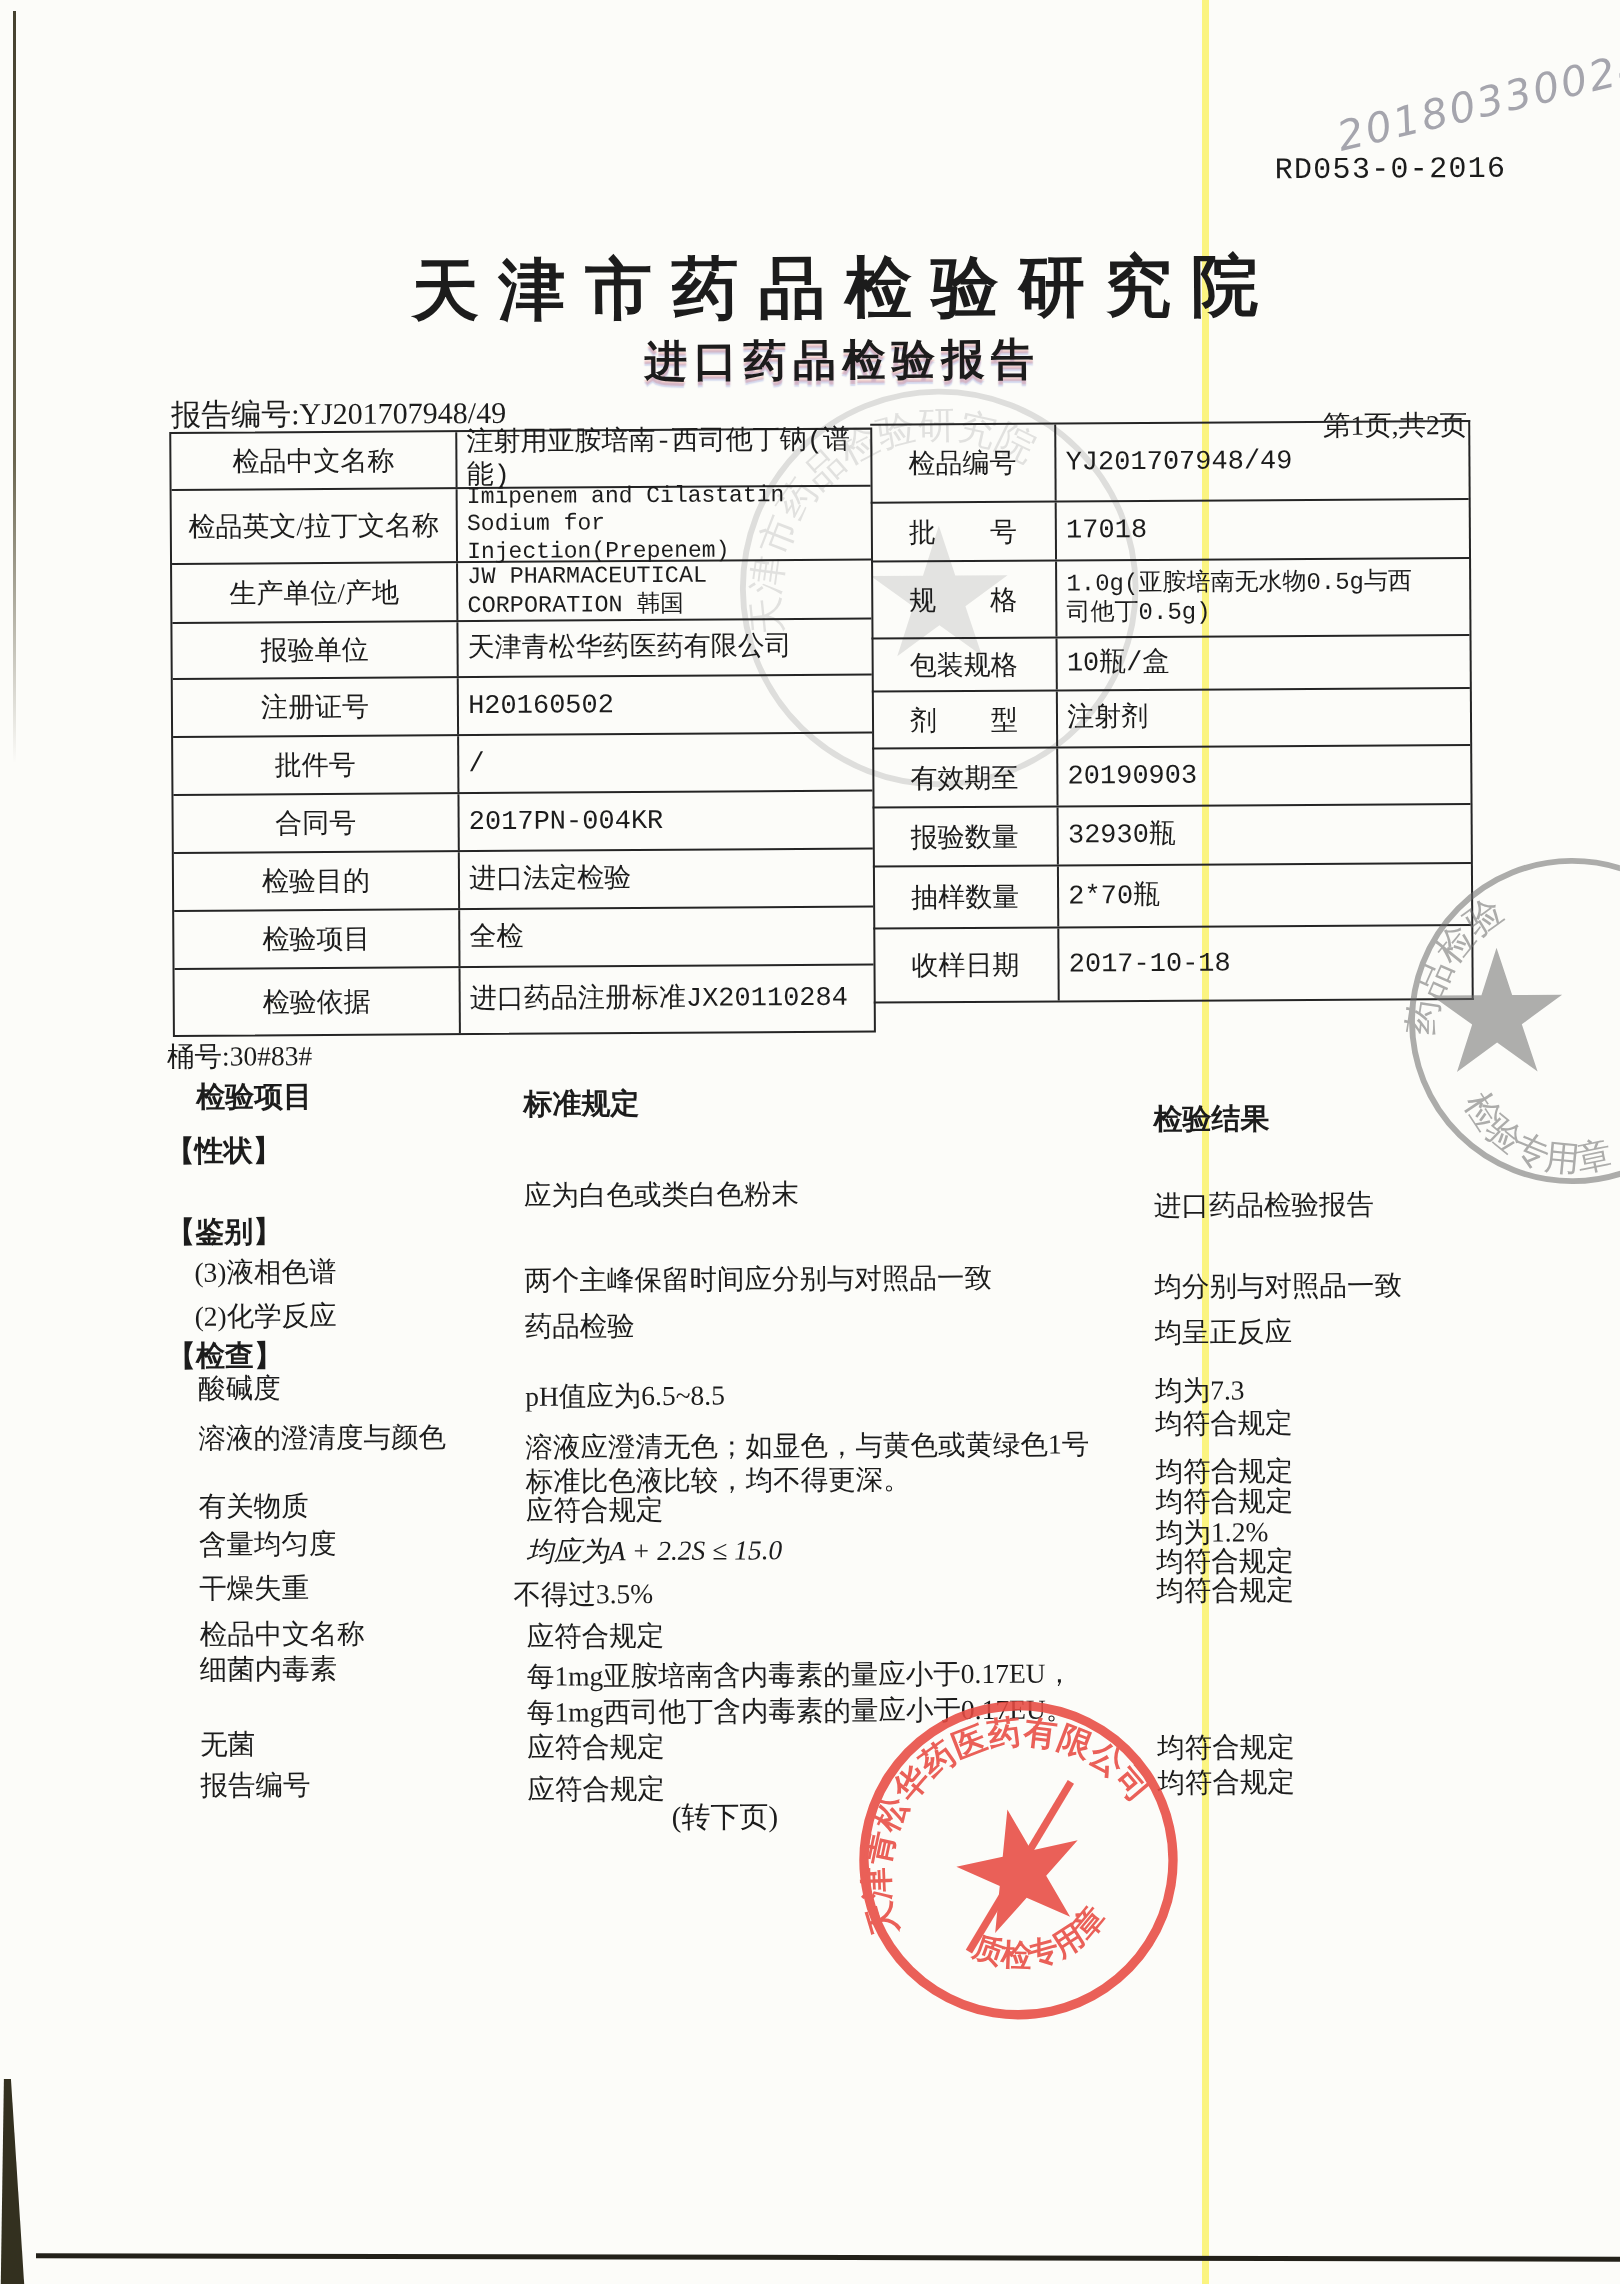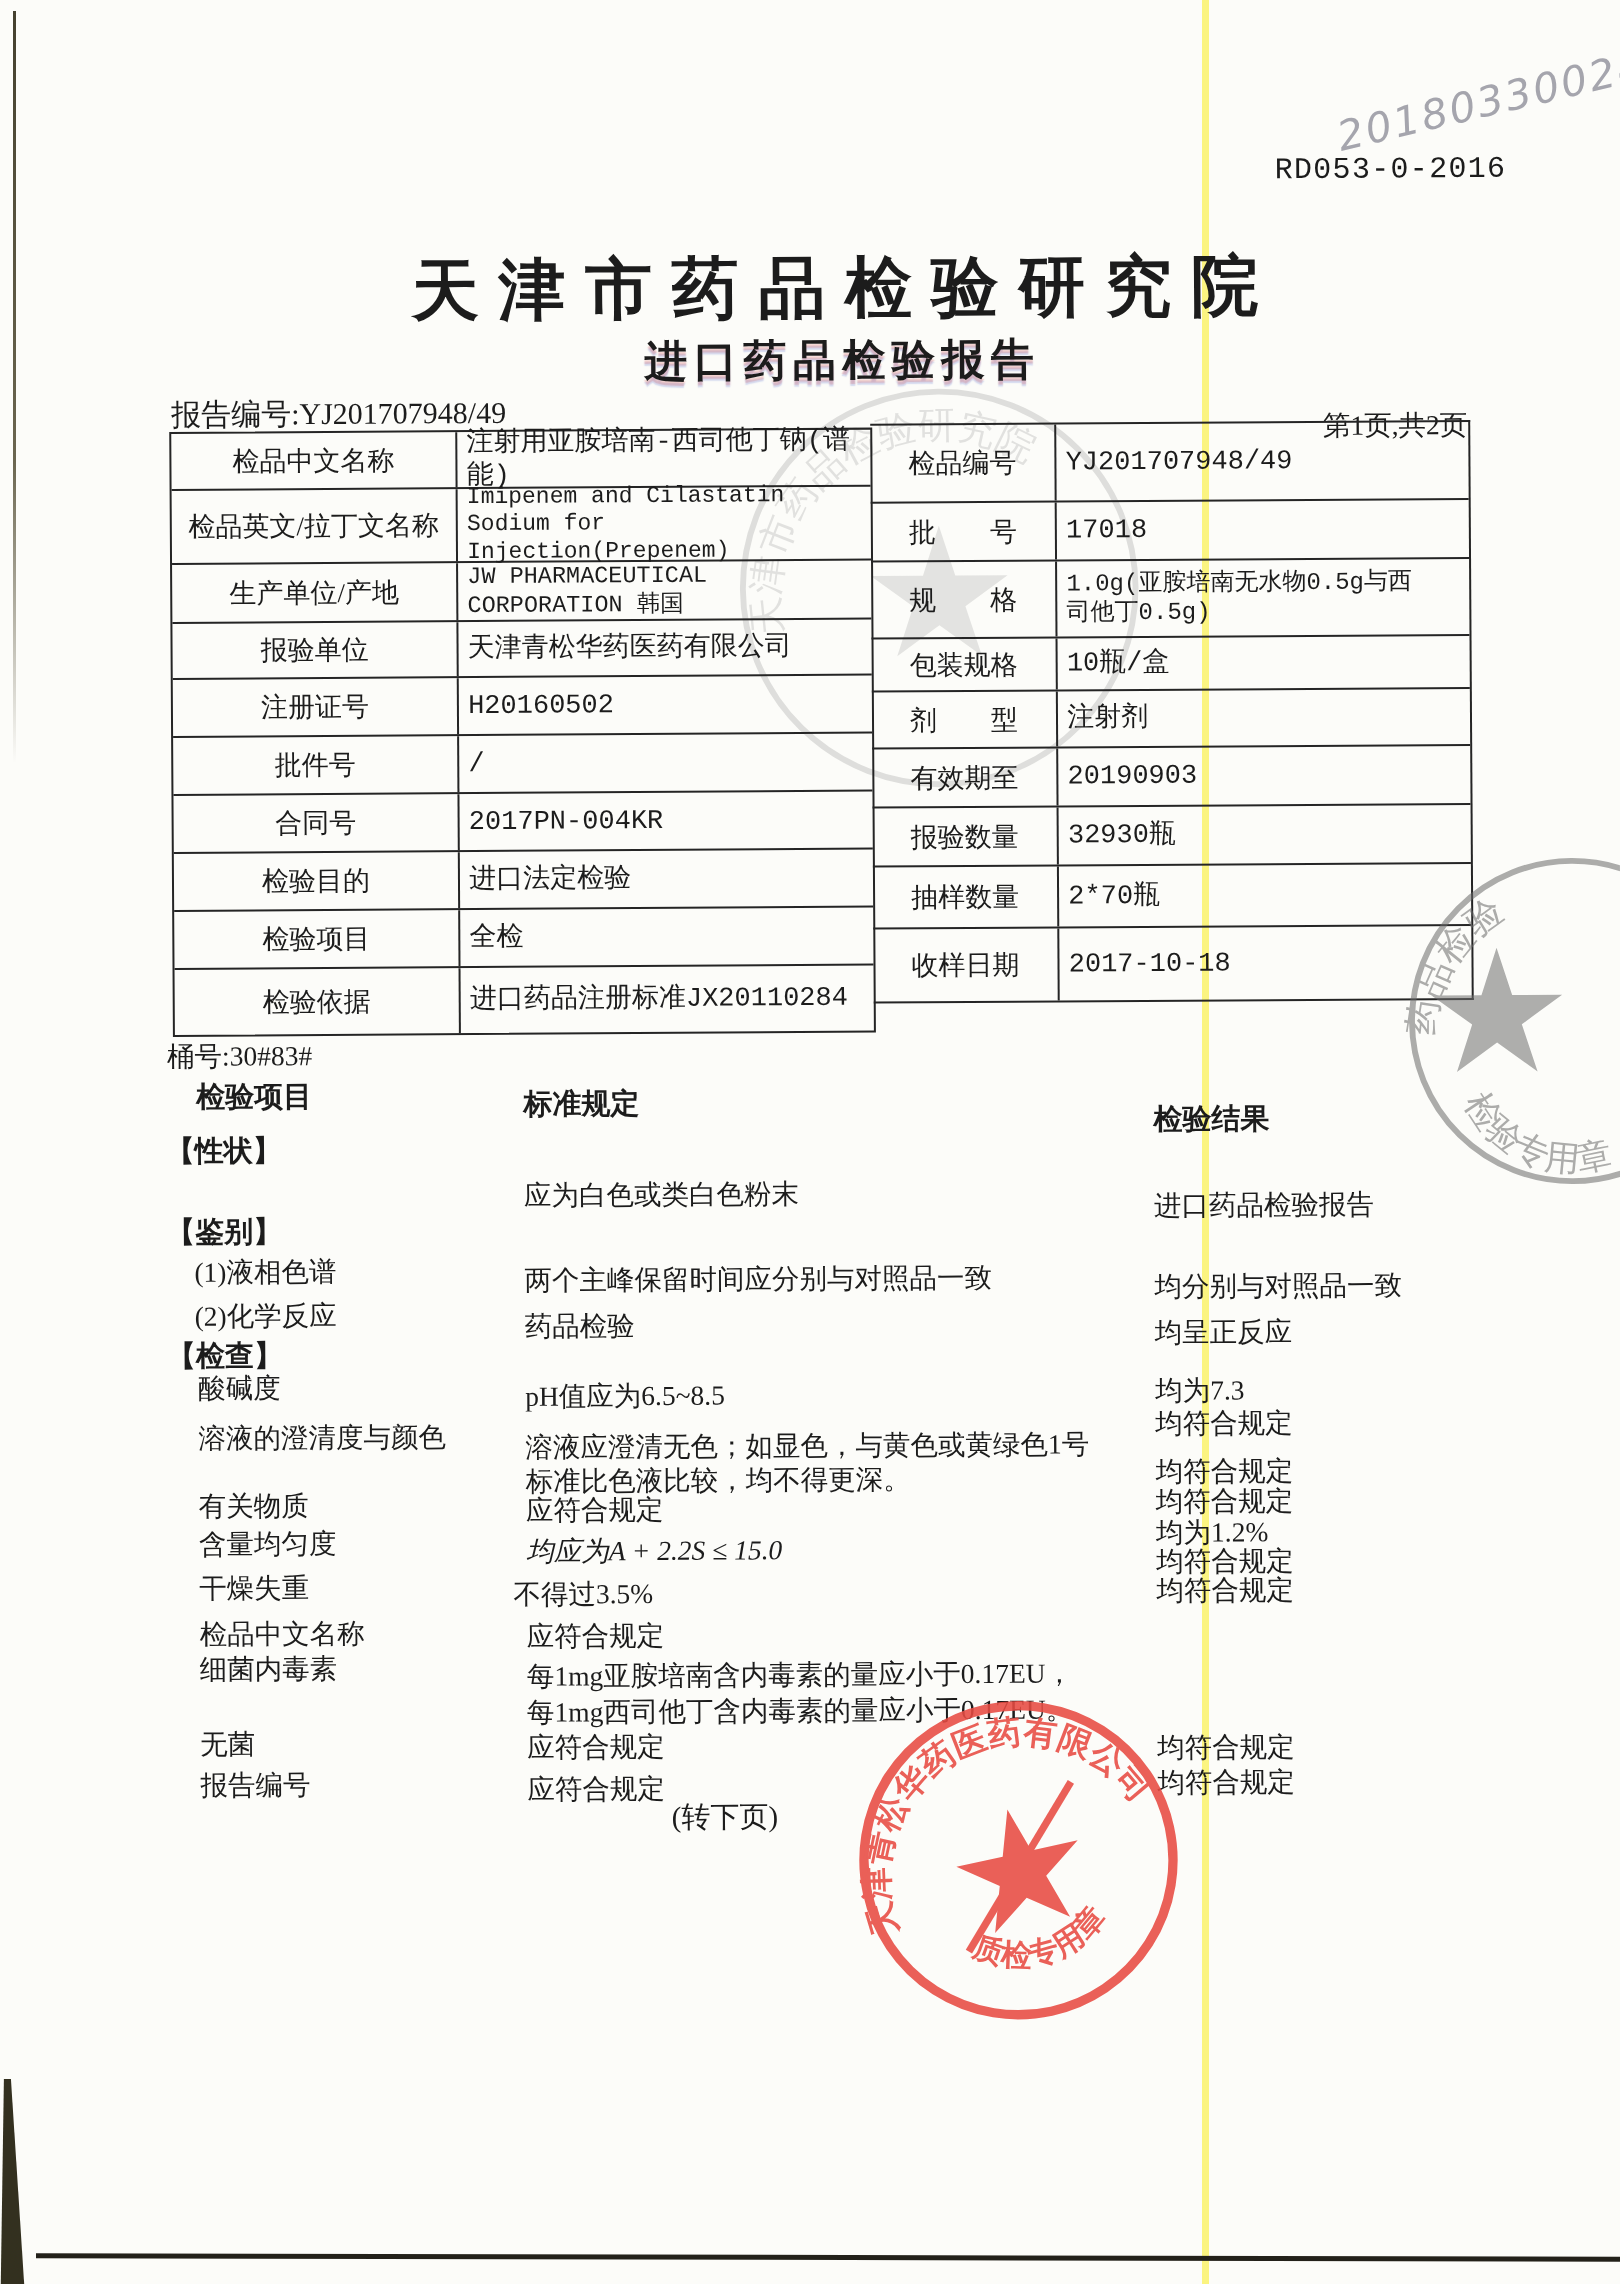--- a/index.html
+++ b/index.html
@@ -165,21 +165,21 @@
 
     <div class="xl hdr" style="left:196px;top:1076px">检验项目</div>
     <div class="xl hdr" style="left:523px;top:1085px">标准规定</div>
     <div class="xl hdr" style="left:1153px;top:1104px">检验结果</div>
 
     <div class="xl sec" style="left:165px;top:1130px">【性状】</div>
     <div class="xl" style="left:523px;top:1177px">应为白色或类白色粉末</div>
     <div class="xl" style="left:1153px;top:1191px">进口药品检验报告</div>
 
     <div class="xl sec" style="left:165px;top:1211px">【鉴别】</div>
-    <div class="xl" style="left:193px;top:1252px">(1)液相色谱</div>
+    <div class="xl" style="left:193px;top:1252px">(3)液相色谱</div>
     <div class="xl" style="left:523px;top:1262px">两个主峰保留时间应分别与对照品一致</div>
     <div class="xl" style="left:1153px;top:1272px">均分别与对照品一致</div>
     <div class="xl" style="left:193px;top:1296px">(2)化学反应</div>
     <div class="xl" style="left:523px;top:1308px">药品检验</div>
     <div class="xl" style="left:1153px;top:1318px">均呈正反应</div>
 
     <div class="xl sec" style="left:165px;top:1335px">【检查】</div>
     <div class="xl" style="left:196px;top:1368px">酸碱度</div>
     <div class="xl" style="left:523px;top:1378px">pH值应为6.5~8.5</div>
     <div class="xl" style="left:1153px;top:1376px">均为7.3</div>

